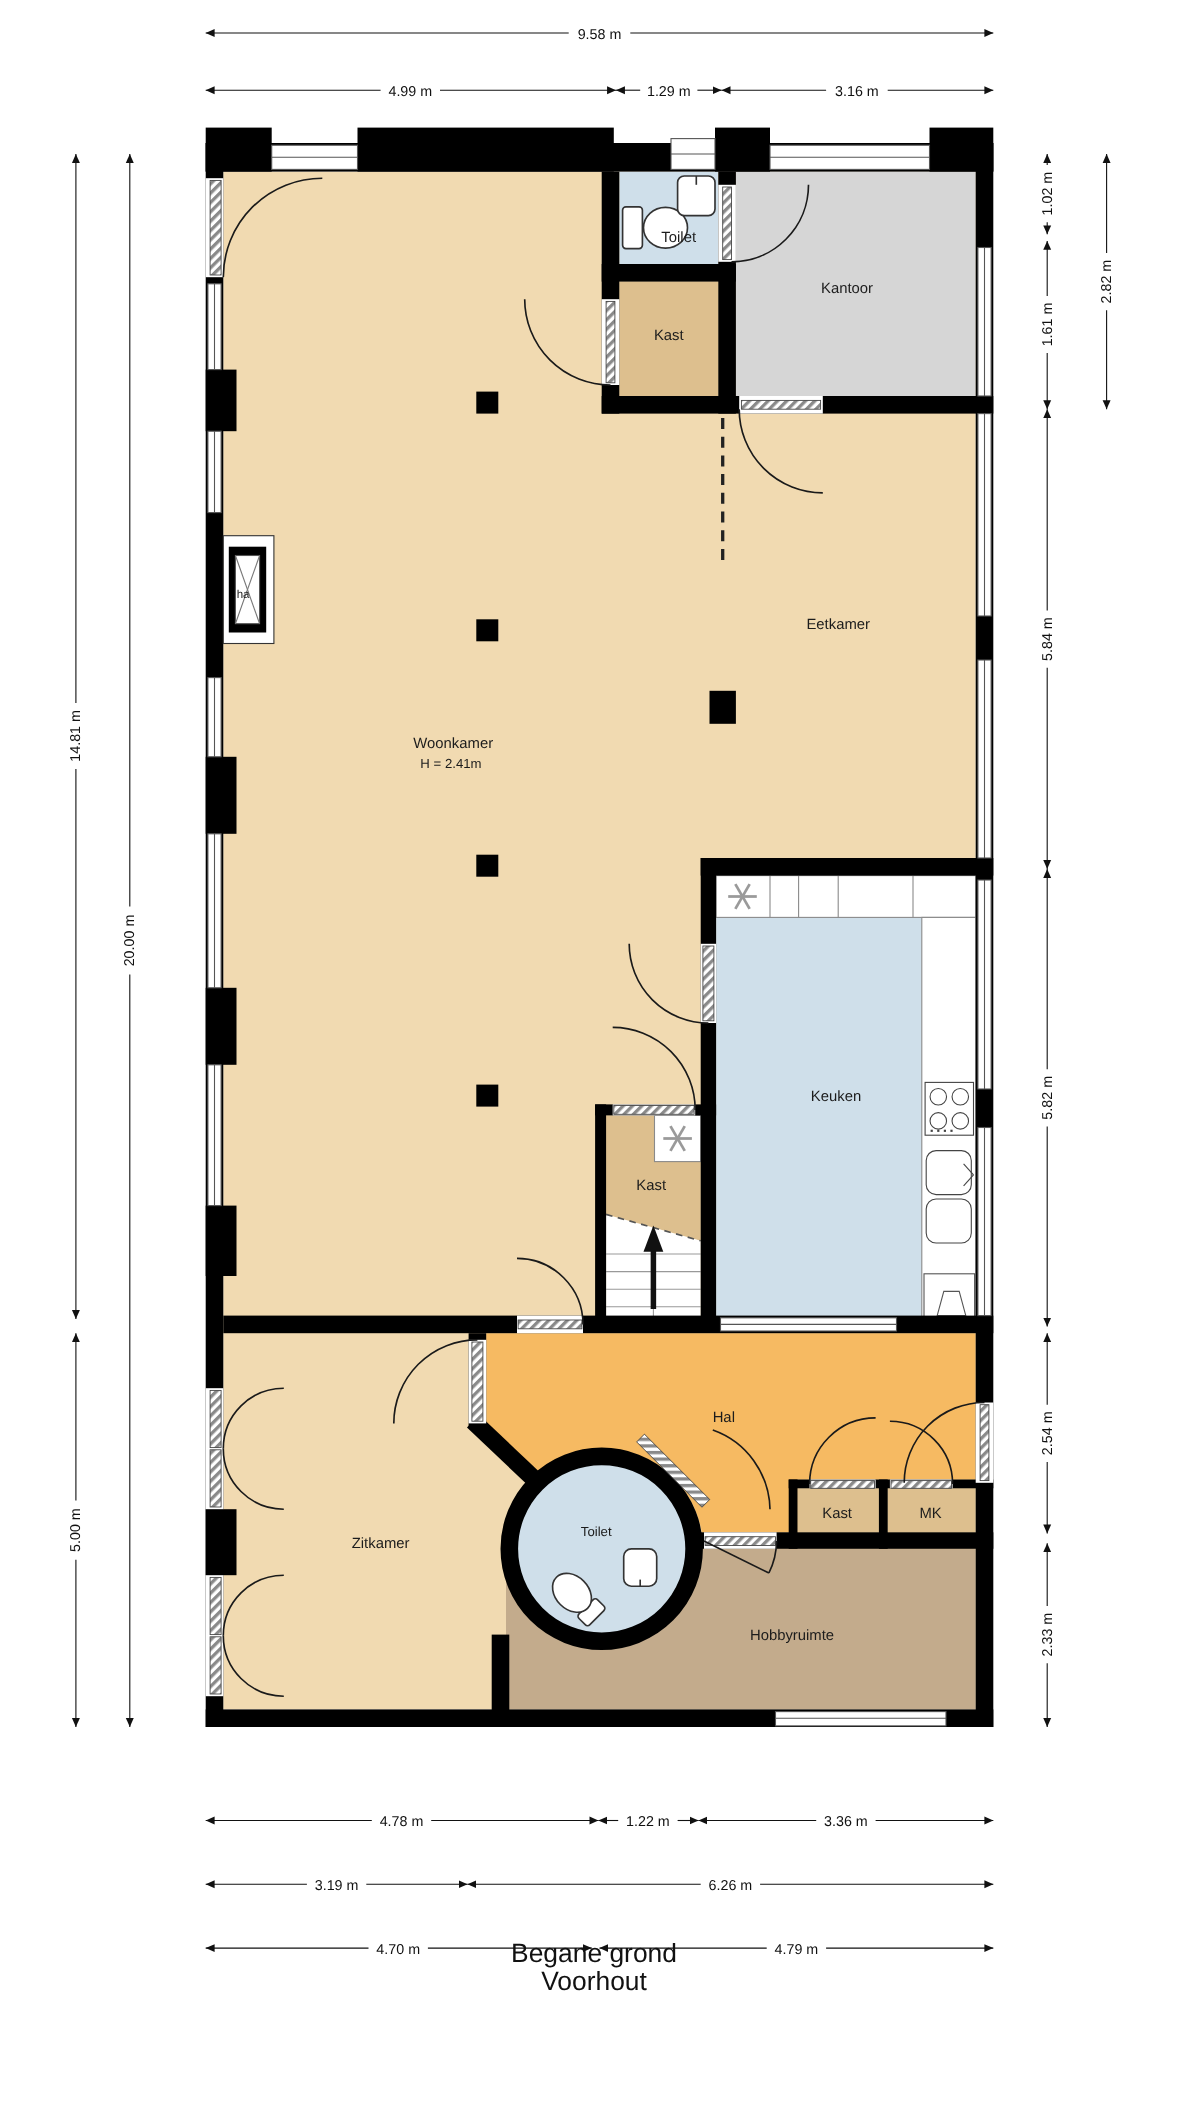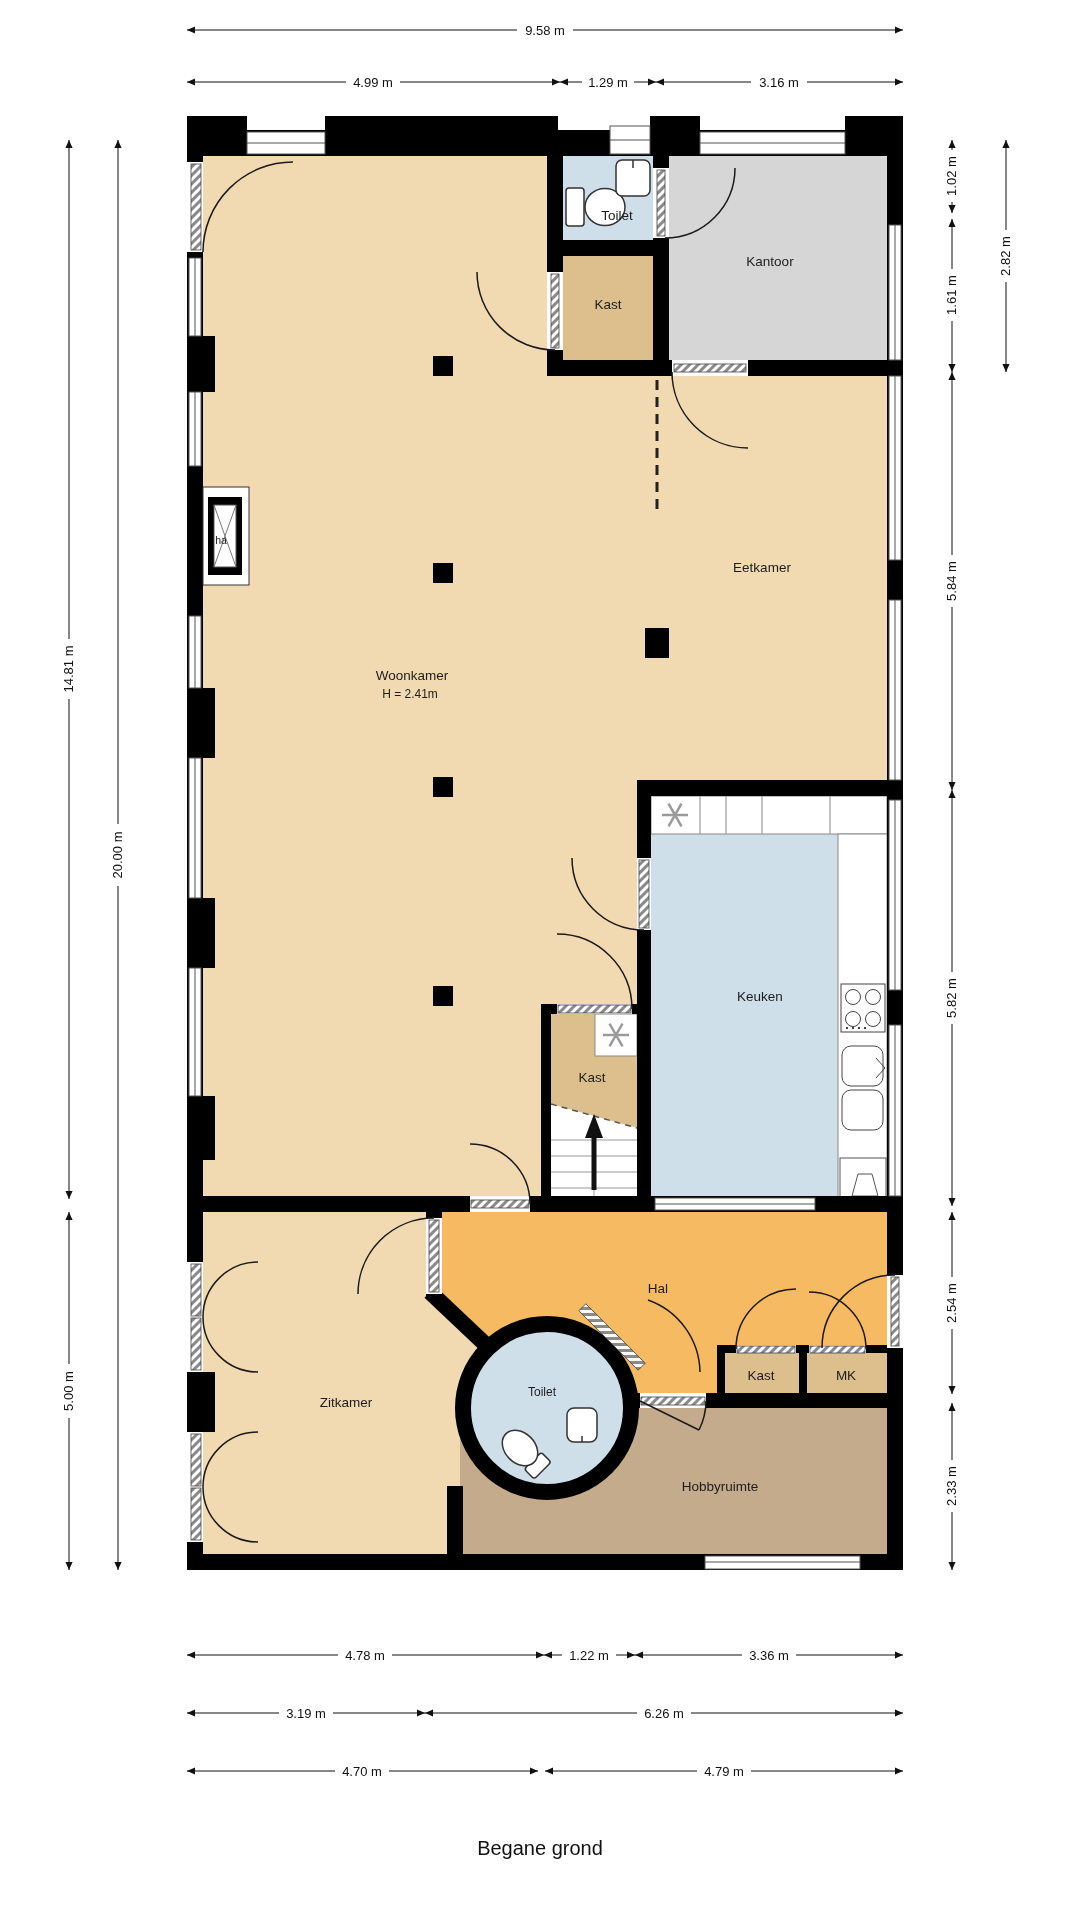--- a/index.html
+++ b/index.html
@@ -4,22 +4,22 @@
 <style>
   html,body{margin:0;padding:0;background:#fff;}
   .canvas{position:relative;width:1080px;height:1920px;background:#fff;overflow:hidden;
           font-family:"Liberation Sans", sans-serif;}
   svg{position:absolute;left:0;top:0;}
   svg text{font-family:"Liberation Sans", sans-serif;fill:#1c1c1c;}
   .room-label{font-size:13.5px;}
   .small-label{font-size:12px;}
   .tiny-label{font-size:10.5px;}
   .dim-label{font-size:13px;fill:#111;}
-  .title-block{position:absolute;left:0;top:1836px;width:1080px;text-align:center;
-               font-size:20px;line-height:25px;color:#111;}
+  .title-block{position:absolute;left:0;top:1764px;width:1080px;text-align:center;
+               font-size:24px;line-height:25px;color:#111;}
 </style>
 </head>
 <body>
 
 <div class="canvas">
 <svg width="1080" height="1920" viewBox="0 0 1080 1920">
   <defs>
     <pattern id="dstripe" width="6" height="6" patternUnits="userSpaceOnUse" patternTransform="rotate(45)">
       <rect width="6" height="6" fill="#ffffff"></rect>
       <rect width="3" height="6" fill="#8a8a8a"></rect>
@@ -382,14 +382,15 @@
     <text x="769" y="1660" class="dim-label">3.36 m</text>
     <text x="306" y="1718" class="dim-label">3.19 m</text>
     <text x="664" y="1718" class="dim-label">6.26 m</text>
     <text x="362" y="1776" class="dim-label">4.70 m</text>
     <text x="724" y="1776" class="dim-label">4.79 m</text>
   </g>
 </svg>
 
   <div class="title-block">
     <div>Begane grond</div>
+    <div>Voorhout</div>
   </div>
 </div>
 
 </body></html>

